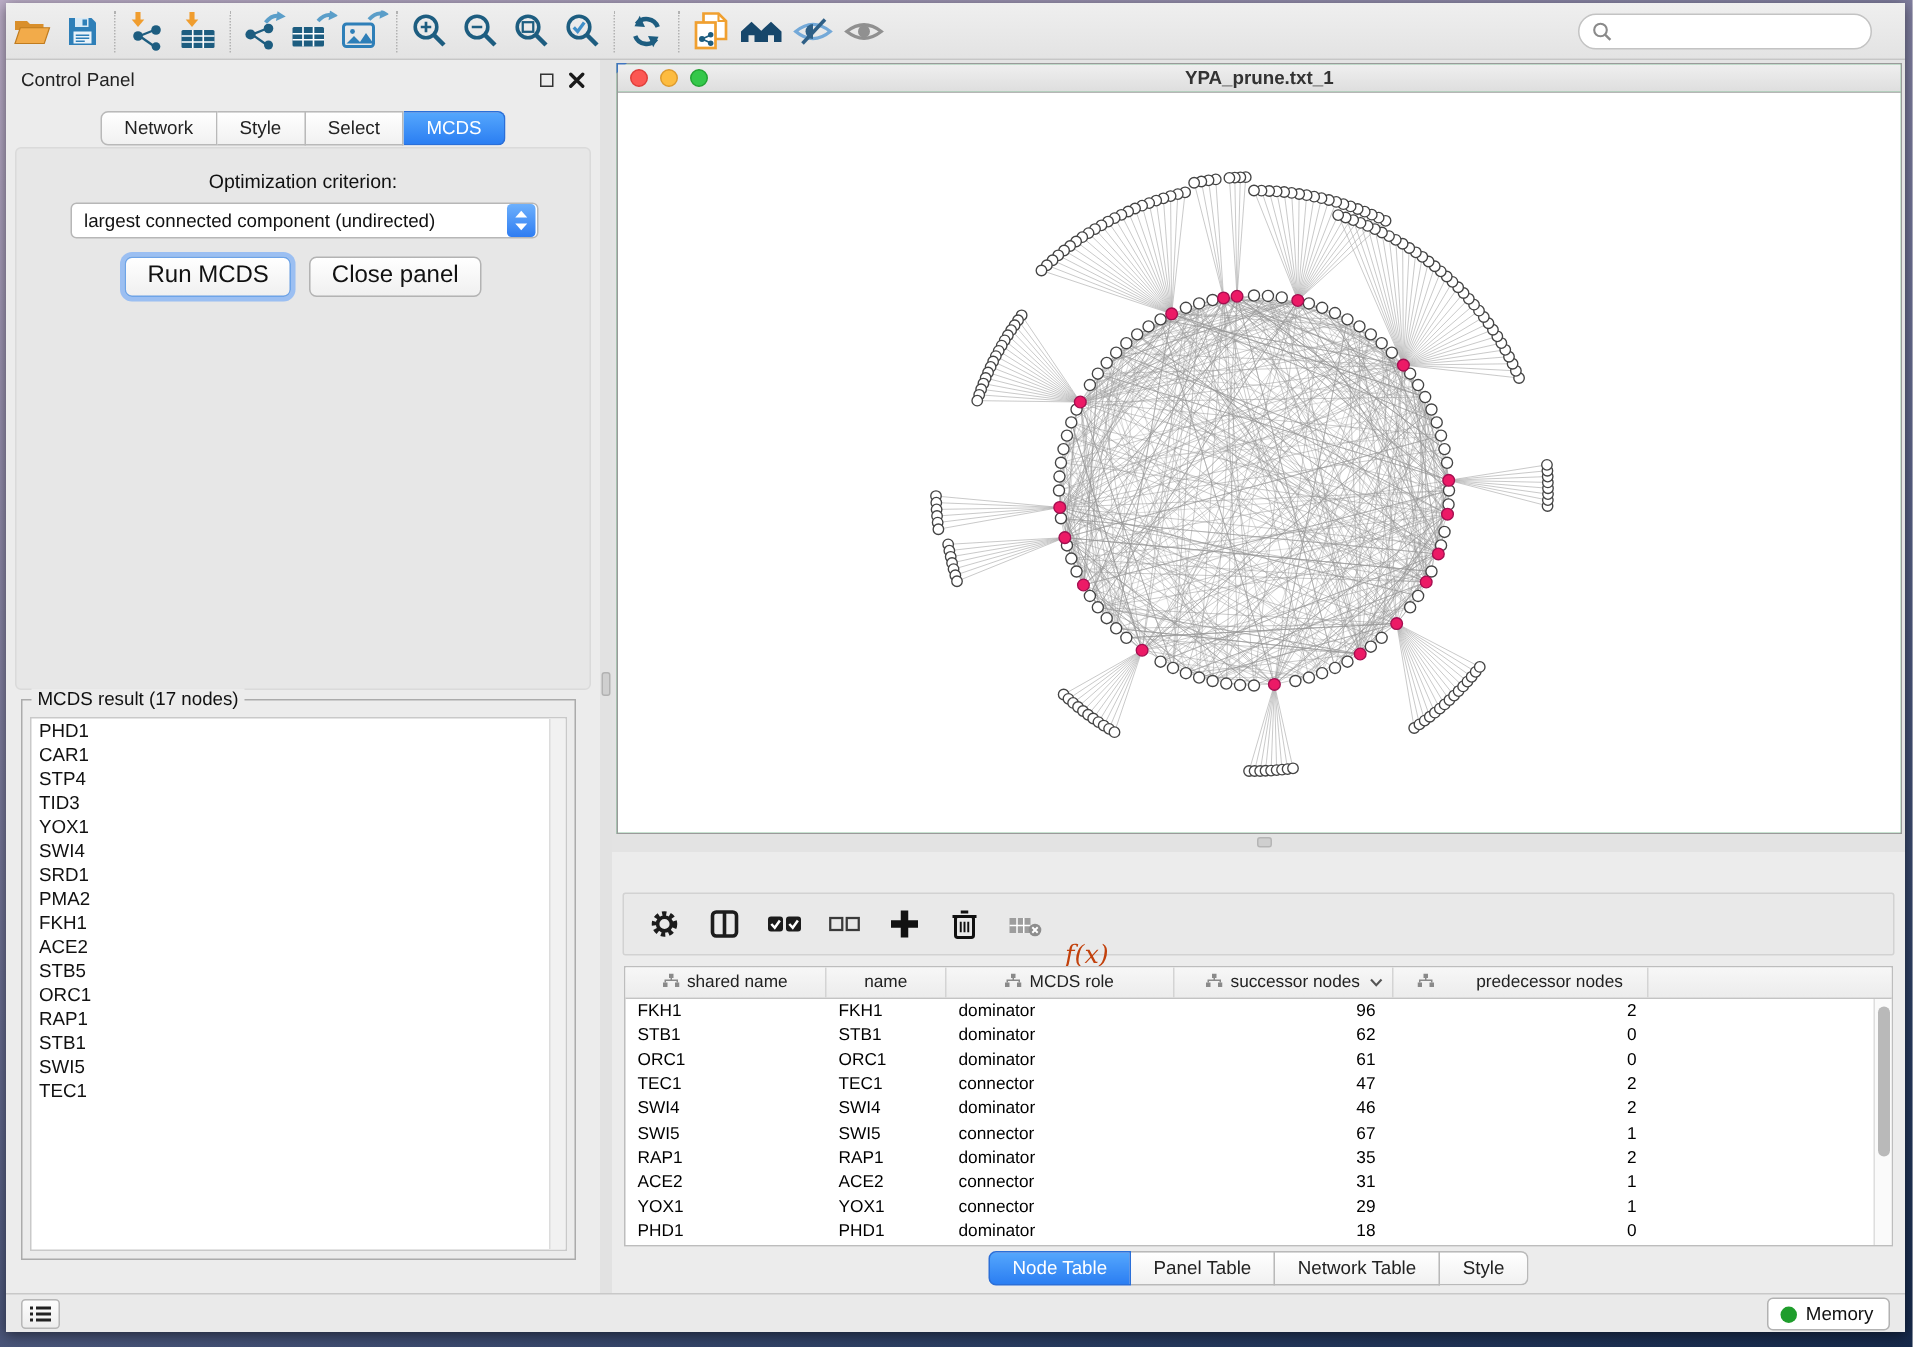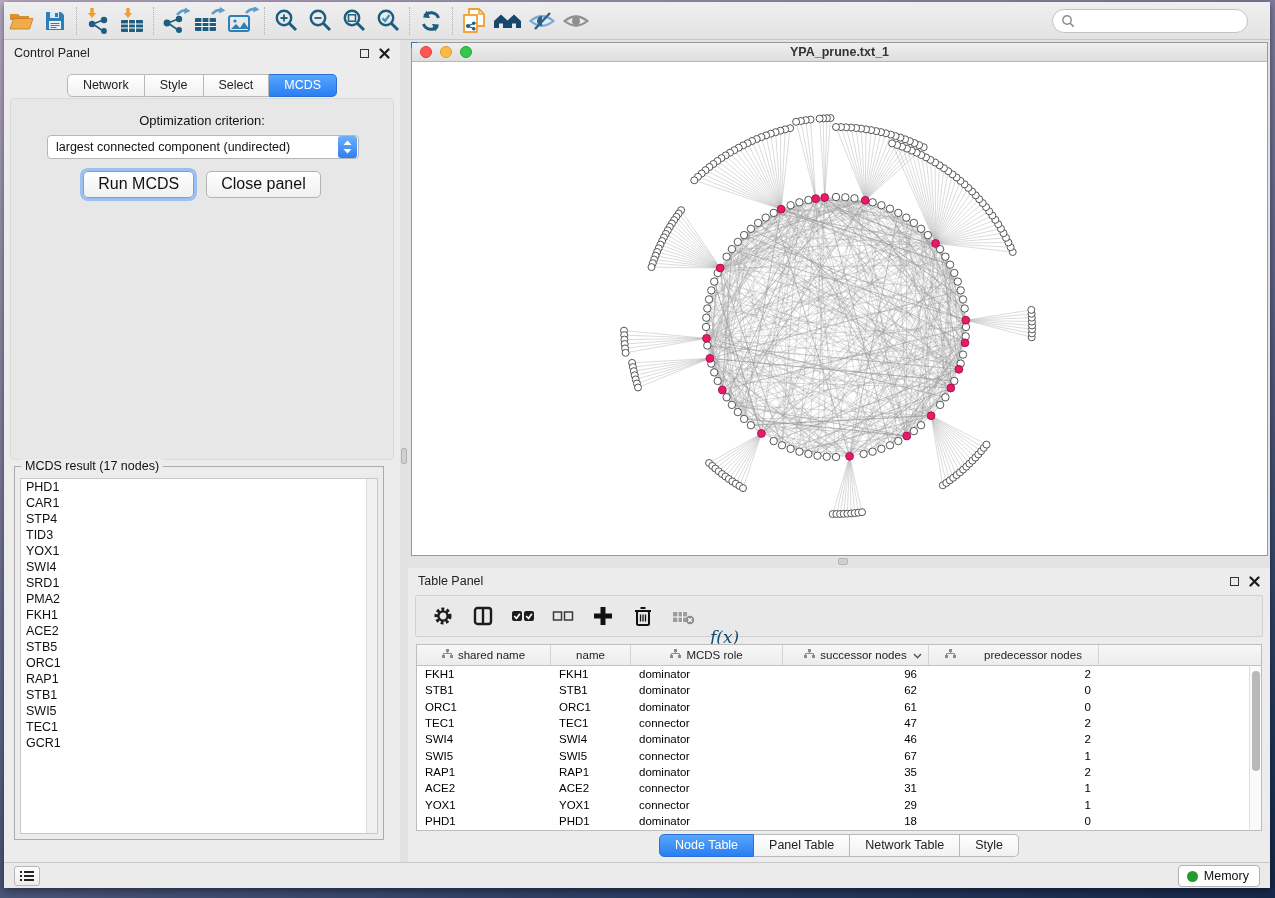--- a/index.html
+++ b/index.html
@@ -76,21 +76,21 @@
   .hsplit { position:absolute; left:0; top:518px; width:862px; height:8px; }
   .hsplit .grip { position:absolute; left:430px; top:0; width:10px; height:7px;
     background:#cfcfcf; border:1px solid #b5b5b5; border-radius:2px; }
 
   
   .tablepanel { position:absolute; left:0; top:528px; width:862px; height:294px; background:#ececec; }
   .tp-toolbar { position:absolute; left:7px; top:27px; width:848px; height:42px;
     background:#e9e9e9; border:1px solid #d2d2d2; border-radius:2px;
     display:flex; align-items:center; gap:14px; padding-left:14px; }
   .tp-ic { display:flex; align-items:center; justify-content:center; width:26px; height:26px; }
-  .fx { font-family:"DejaVu Serif", serif; font-style:italic; font-size:17px; color:#0c4a6e;margin-top:41px; }
+  .fx { font-family:"DejaVu Serif", serif; font-style:italic; font-size:17px; color:#c2410c;margin-top:41px; }
   .grid { position:absolute; left:8px; top:76px; width:846px; height:187px;
     background:#fff; border:1px solid #bdbdbd; }
   .grid-head { display:flex; height:21px; background:linear-gradient(#f7f7f7,#ececec);
     border-bottom:1px solid #c3c3c3; }
   .gh-cell { display:flex; align-items:center; justify-content:center; gap:5px;
     border-right:1px solid #d4d4d4; font-size:11.5px; color:#222; position:relative; }
   .gh-cell .caret { position:absolute; right:6px; }
   .grid-row { display:flex; height:16.3px; align-items:center; }
   .g-cell { font-size:11.5px; color:#000; padding-left:8px; white-space:nowrap; overflow:hidden; }
   .g-cell.num { text-align:right; padding-left:0; }
@@ -312,21 +312,20 @@
           <div class="mcds-item">SRD1</div>
           <div class="mcds-item">PMA2</div>
           <div class="mcds-item">FKH1</div>
           <div class="mcds-item">ACE2</div>
           <div class="mcds-item">STB5</div>
           <div class="mcds-item">ORC1</div>
           <div class="mcds-item">RAP1</div>
           <div class="mcds-item">STB1</div>
           <div class="mcds-item">SWI5</div>
           <div class="mcds-item">TEC1</div>
-          <div class="mcds-item">GCR1</div>
         </div>
     </div>
   </div>
 
   <div class="vsplit">
       <div class="grip"></div>
     </div>
 
   <div class="right">
 
@@ -1311,29 +1310,20 @@
             </g>
           </svg>
       </div>
     </div>
 
     <div class="hsplit">
         <div class="grip"></div>
       </div>
 
     <div class="tablepanel">
-      <div class="panel-head">
-        <span class="panel-title">Table Panel</span>
-        <span class="win-btns">
-          <span class="float-ic"></span>
-          <svg width="11" height="11" viewBox="0 0 11 11">
-              <path d="M1.5 1.5 L9.5 9.5 M9.5 1.5 L1.5 9.5" stroke="#1a1a1a" stroke-width="2.2" stroke-linecap="round"></path>
-            </svg>
-        </span>
-      </div>
 
       <div class="tp-toolbar">
         <span class="tp-ic">
           <svg width="22" height="22" viewBox="0 0 22 22">
               <circle cx="11" cy="11" r="6.6" fill="none" stroke="#1c1c1c" stroke-width="3.8" stroke-dasharray="2.7 2.2"></circle>
               <circle cx="11" cy="11" r="4.6" fill="none" stroke="#1c1c1c" stroke-width="2.4"></circle>
             </svg>
         </span>
         <span class="tp-ic">
           <svg width="20" height="20" viewBox="0 0 20 20">

